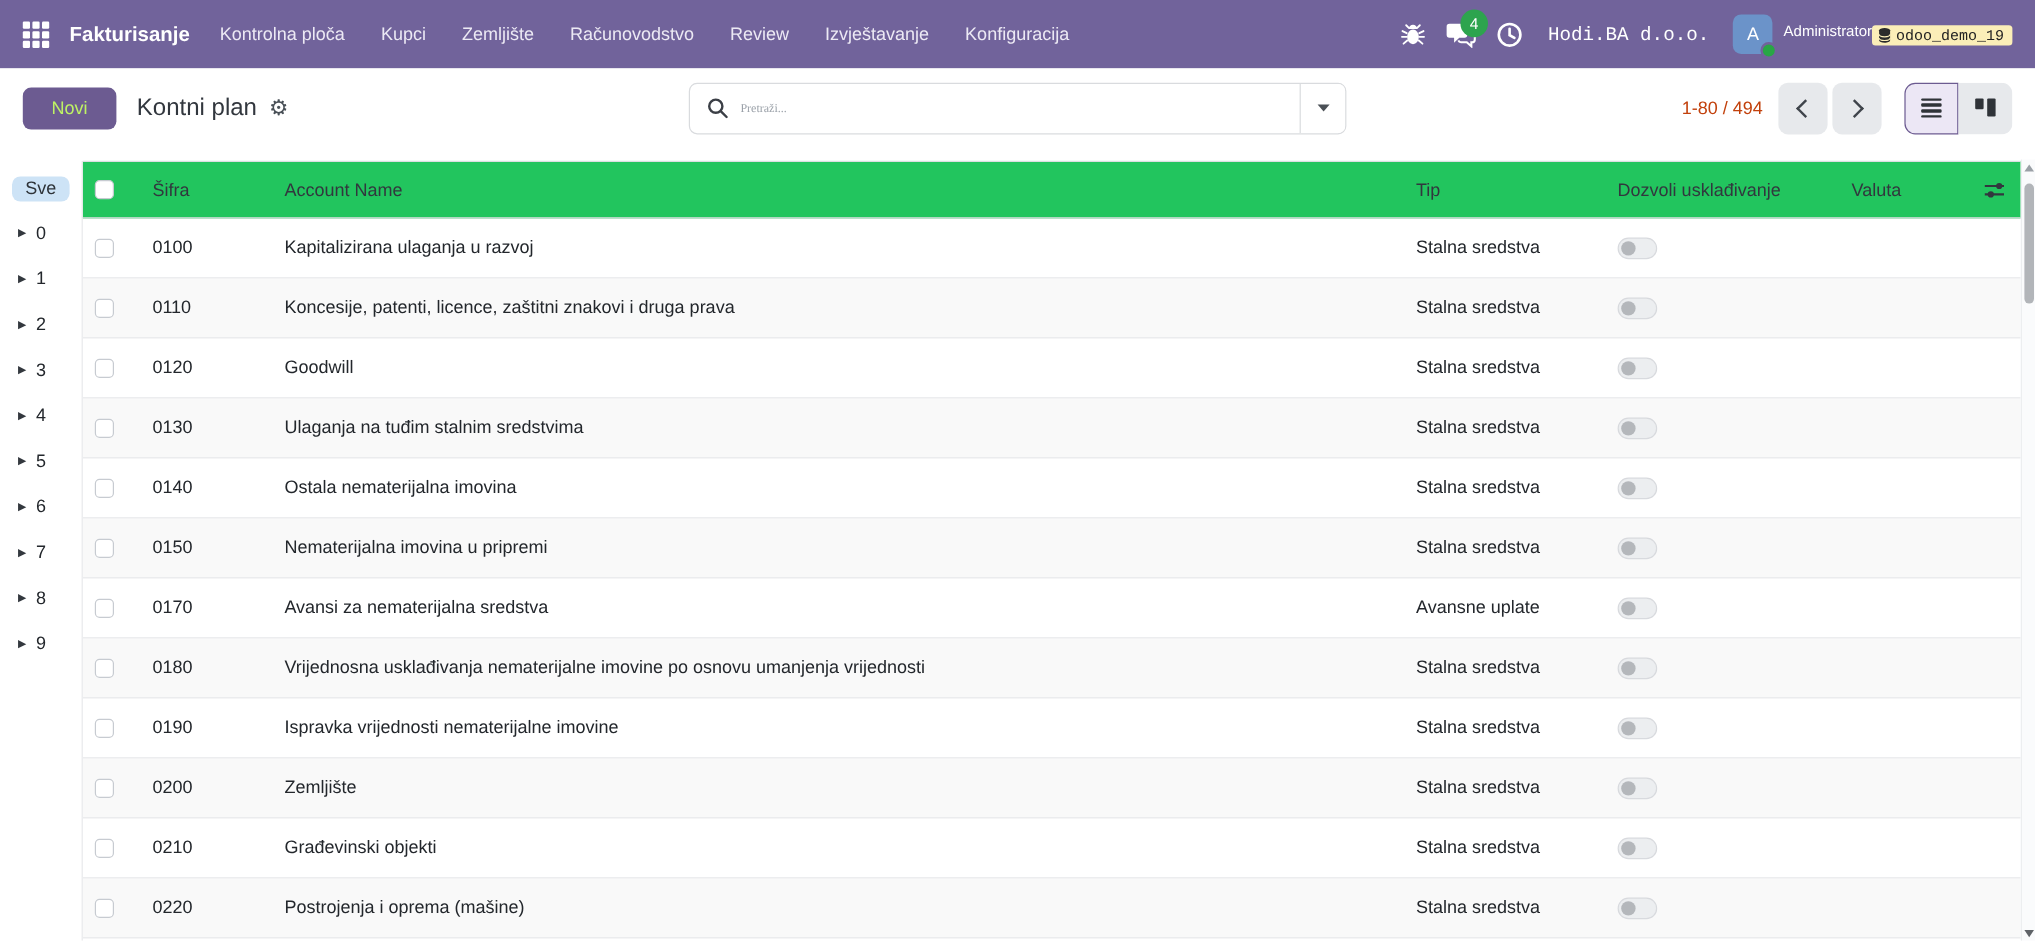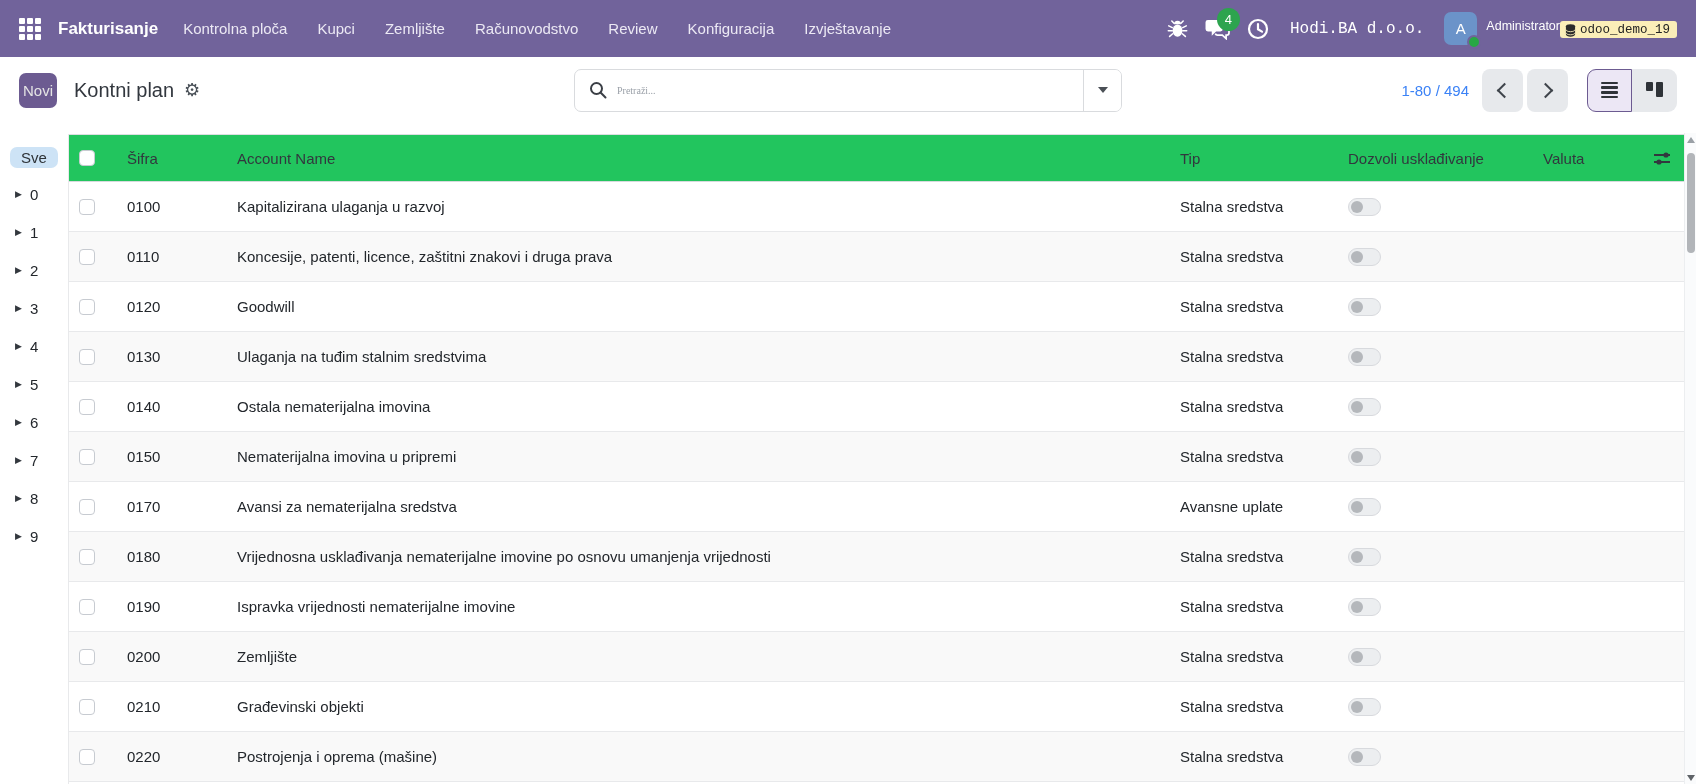--- a/index.html
+++ b/index.html
@@ -23,43 +23,43 @@
                display:flex; align-items:center; justify-content:center; padding:0 4px; }
   .company { font-size:16px; color:#fff; margin:0 6px 0 12px; cursor:pointer; white-space:nowrap;font-family:Liberation Mono, monospace; }
   .avatar-wrap { position:relative; margin-left:14px; cursor:pointer; flex:none; }
   .avatar { width:33px; height:33px; border-radius:7px; background:#6b93c9; color:#fff;
             font-size:15px; display:flex; align-items:center; justify-content:center; }
   .presence { position:absolute; right:-4px; bottom:-4px; width:14px; height:14px;
               border-radius:50%; background:#28a745; border:2.5px solid #71639b; }
   .user-block { margin-left:9px; display:flex; flex-direction:row; align-items:flex-start; cursor:pointer; }
   .user-name { font-size:12.5px; color:#fff; line-height:1.25; }
   .db-badge { margin-top:2px; background:#fbeeb8; border-radius:3px; padding:1.5px 7px 1.5px 5px;
-              display:flex; align-items:flex-end; gap:4px; color:#222;
+              display:flex; align-items:flex-start; gap:4px; color:#222;
               font-size:12.5px; font-family:"Liberation Mono", monospace; }
 
   
   .control-panel { height:66px; background:#fff; display:flex; align-items:center;
                    padding:0 19px; position:relative; }
-  .btn-new { background:#6c5b91; color:#e5e5e5; border:none; border-radius:7px;
-             padding:9px 4px; font-size:15px; cursor:pointer; font-family:inherit; }
+  .btn-new { background:#6c5b91; color:#bef264; border:none; border-radius:7px;
+             padding:9px 24px; font-size:15px; cursor:pointer; font-family:inherit; }
   .crumb-title { font-size:20px; color:#32373e; margin-left:17px; white-space:nowrap; }
   .gear { margin-left:10px; font-size:18px; color:#495057; cursor:pointer; line-height:1; }
   .search-box { position:absolute; left:50%; transform:translateX(-50%); width:548px; height:43px;
                 border:1px solid #d9dbde; border-radius:7px; background:#fff;
                 display:flex; align-items:center; overflow:hidden; }
   .search-box svg { margin:0 10px 0 14px; flex:none; }
   .search-input { flex:1; border:none; outline:none; font-size:10px; color:#000000; height:100%;
                   font-family:Liberation Serif, serif; }
   .search-input::placeholder { color:#9aa0a8; }
   .search-toggle { width:38px; height:100%; border-left:1px solid #d9dbde; display:flex;
                    align-items:center; justify-content:center; cursor:pointer; background:#fff; }
   .caret-down { width:0; height:0; border-left:5px solid transparent;
                 border-right:5px solid transparent; border-top:6px solid #4b5056; }
   .cp-right { margin-left:auto; display:flex; align-items:center; }
-  .pager-text { font-size:15px; color:#3b82f6; margin-right:13px; cursor:pointer; white-space:nowrap; }
+  .pager-text { font-size:15px; color:#c2410c; margin-right:13px; cursor:pointer; white-space:nowrap; }
   .pg-btn { width:41px; height:43px; background:#e7e9ec; border:none; border-radius:8px;
             display:flex; align-items:center; justify-content:center; cursor:pointer; }
   .pg-btn + .pg-btn { margin-left:4px; }
   .chev { width:11px; height:11px; border-style:solid; border-color:#3f444b; border-width:0; }
   .chev.left  { border-left-width:2px; border-bottom-width:2px; transform:rotate(45deg); margin-left:4px; }
   .chev.right { border-right-width:2px; border-top-width:2px; transform:rotate(45deg); margin-right:4px; }
   .view-switch { display:flex; margin-left:19px; }
   .vs-btn { width:45px; height:43px; display:flex; align-items:center; justify-content:center;
             cursor:pointer; border:1px solid transparent; background:#e7e9ec; }
   .vs-btn.active { background:#ece7f5; border-color:#6c5b91; border-radius:9px 0 0 9px; }
@@ -130,22 +130,22 @@
       <i></i>
       <i></i>
   </div>
   <span class="app-name">Fakturisanje</span>
   <div class="menu">
       <span class="menu-item">Kontrolna ploča</span>
       <span class="menu-item">Kupci</span>
       <span class="menu-item">Zemljište</span>
       <span class="menu-item">Računovodstvo</span>
       <span class="menu-item">Review</span>
+      <span class="menu-item">Izvještavanje</span>
       <span class="menu-item">Konfiguracija</span>
-      <span class="menu-item">Izvještavanje</span>
     </div>
 
   <div class="nav-right">
     <div class="nav-ico">
       <svg width="21" height="21" viewBox="0 0 24 24">
         <g stroke="#fff" stroke-width="1.8" fill="none" stroke-linecap="round">
           <path d="M8 6 L5.5 3.5 M16 6 L18.5 3.5 M6 11 L2 9 M6 14.5 H1.5 M6.5 18 l-3.5 3 M18 11 l4 -2 M18 14.5 h4.5 M17.5 18 l3.5 3"></path>
         </g>
         <path d="M8 7 a4 4 0 0 1 8 0 z" fill="#fff"></path>
         <ellipse cx="12" cy="14.5" rx="5.6" ry="7" fill="#fff"></ellipse>

